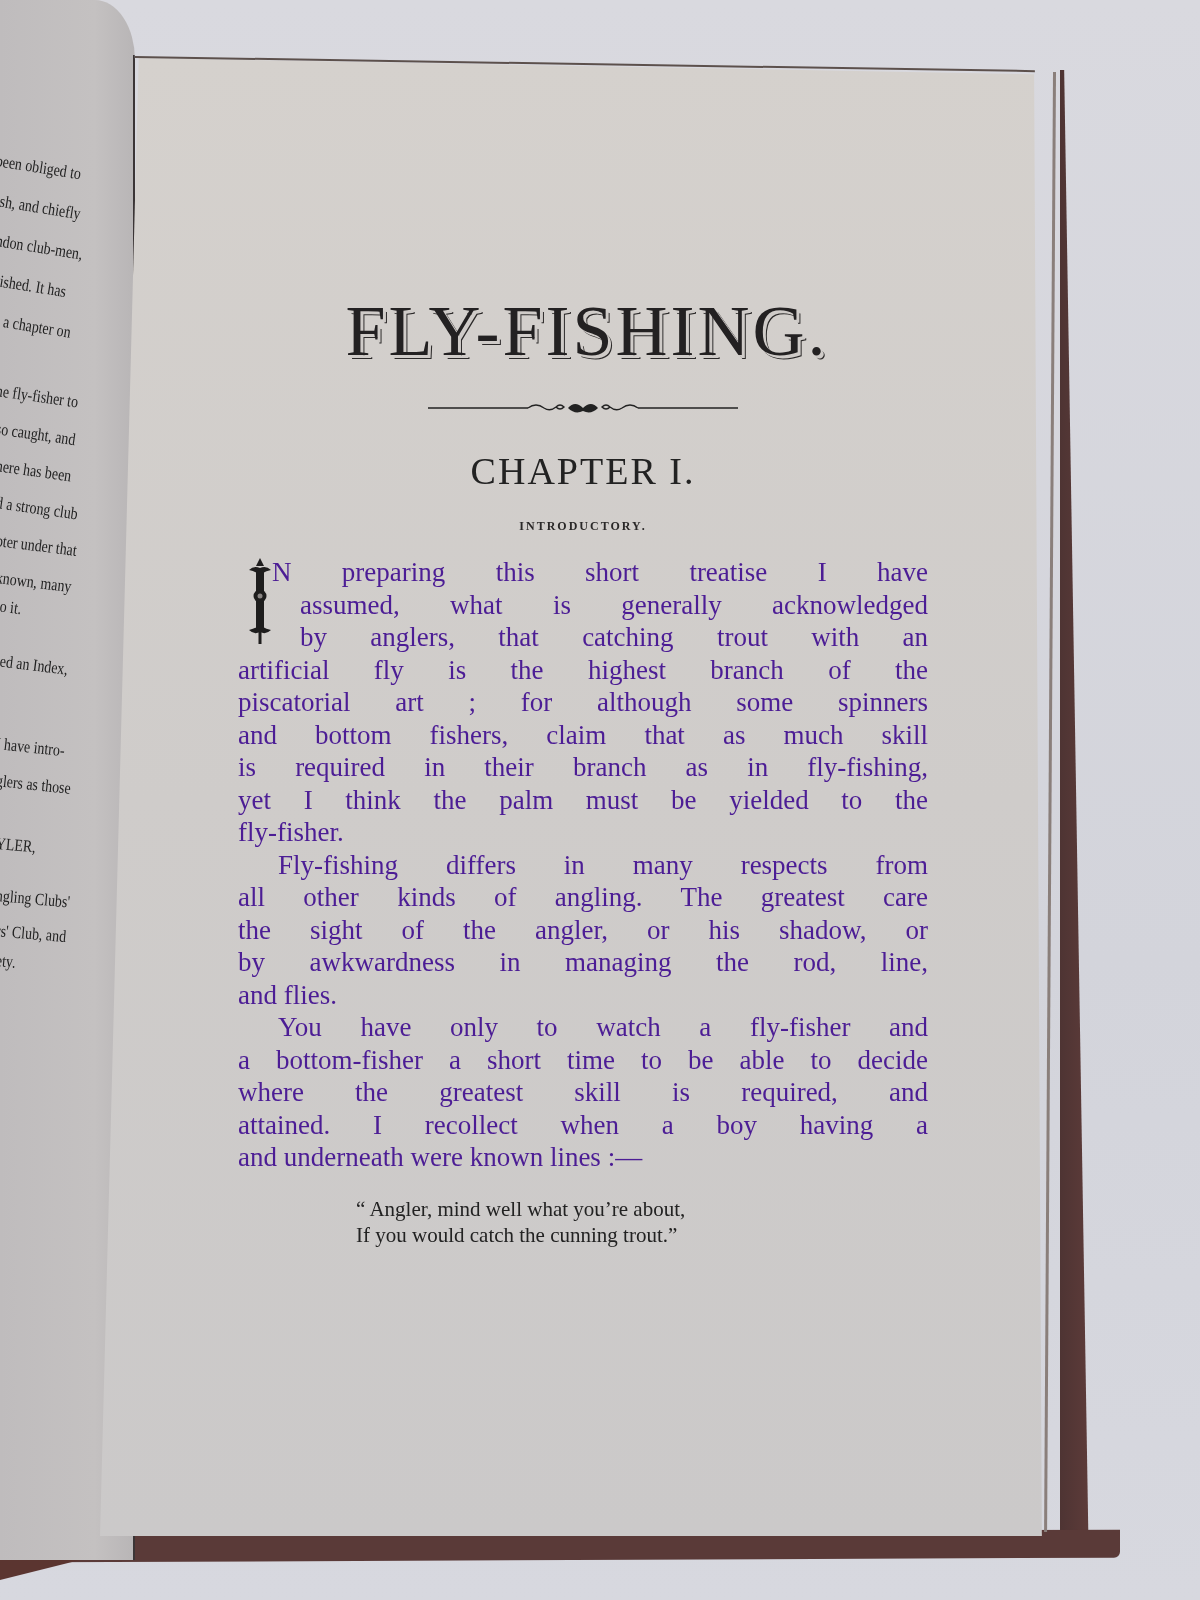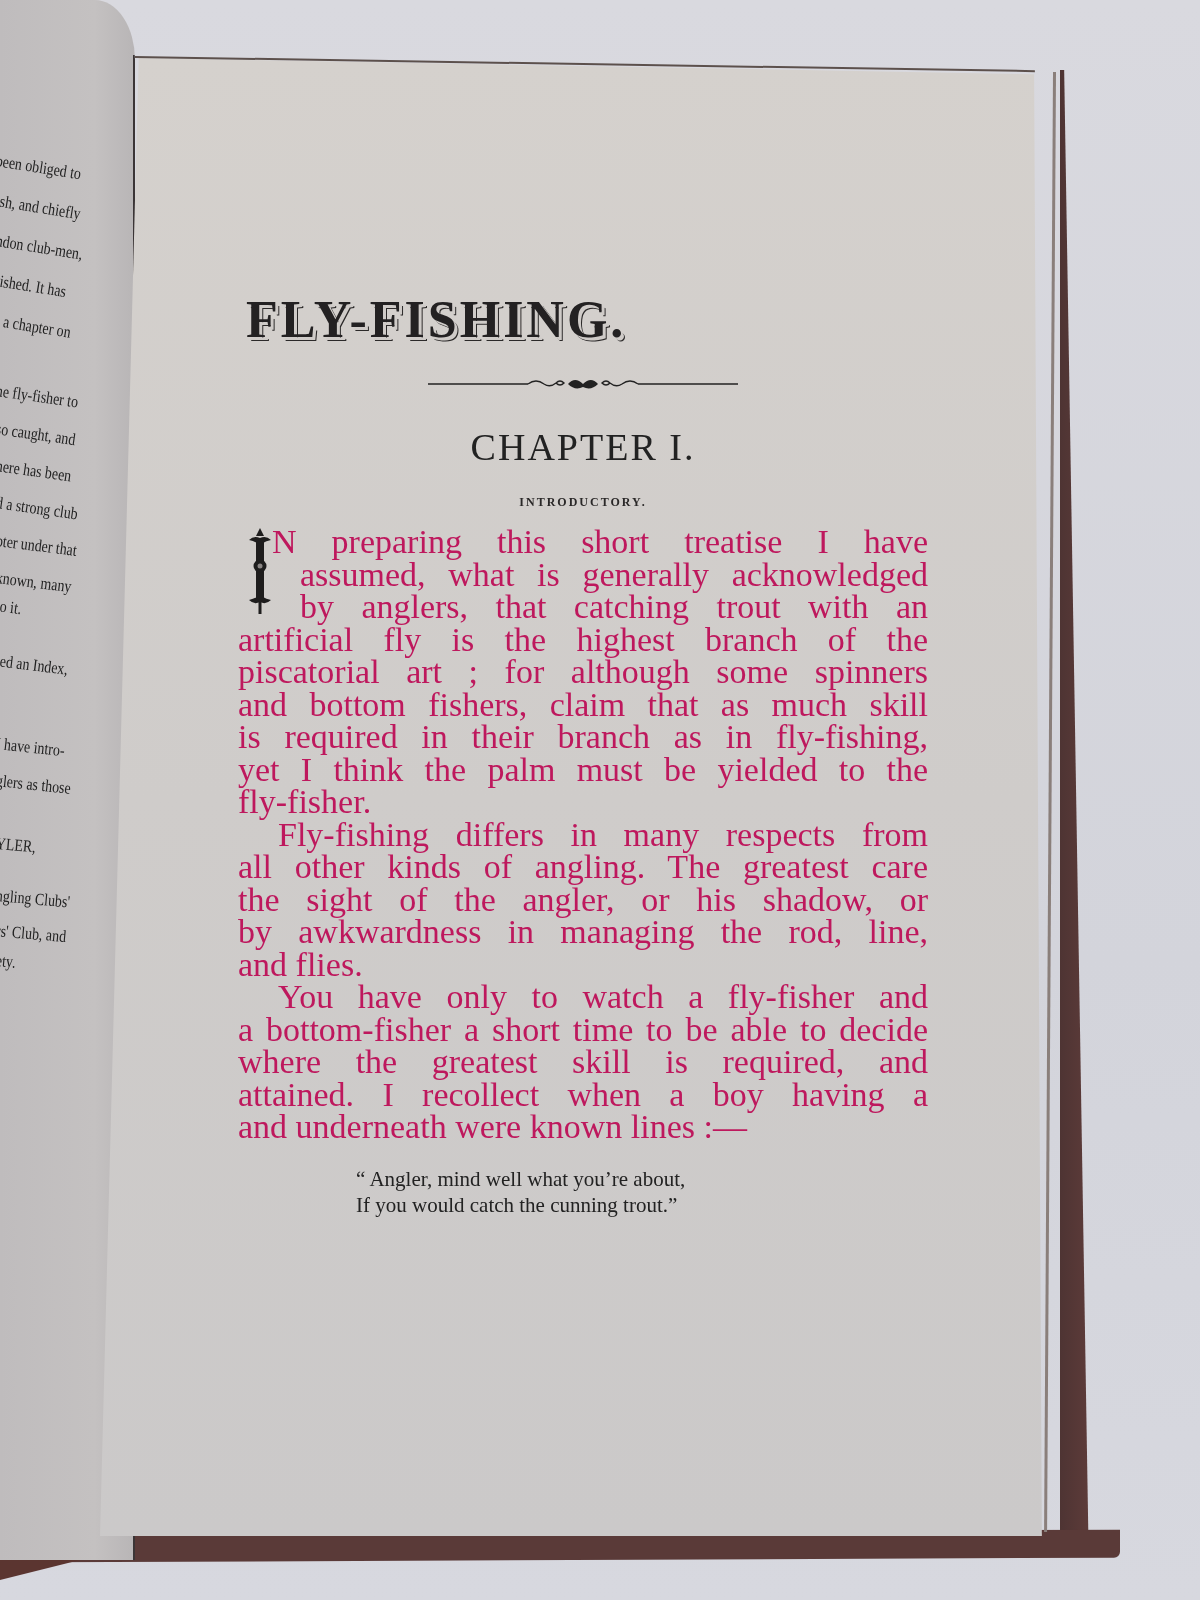--- a/index.html
+++ b/index.html
@@ -57,34 +57,34 @@
   .top-edge {
     position: absolute; left: 135px; top: 56px; width: 900px; height: 2px; background: #5c504c;
     transform: rotate(0.9deg); transform-origin: left;
   }
 
   .content {
     position: absolute; left: 238px; top: 290px; width: 690px;
     color: #1b1a1a;
   }
   .title {
-    text-align: left; font-size: 52px; font-weight: bold; letter-spacing: 3px;
+    text-align: center; font-size: 72px; font-weight: normal; letter-spacing: 3px;
     color: #232122; margin: 0 0 0 8px;
     text-shadow: 3px 3px 0 #cfcbc8, 4px 4px 0 #2b2929;
     font-family: "Liberation Serif", serif;
   }
   .ornament { display: block; margin: 26px auto 0; width: 310px; height: 18px; }
   .chapter {
     text-align: center; font-size: 38px; letter-spacing: 2px; margin-top: 32px; color: #222;
   }
   .subhead {
     text-align: center; font-size: 12px; letter-spacing: 2px; margin-top: 26px; font-weight: bold; color: #2a2828;
   }
   .body-text {
-    margin-top: 16px; font-size: 34px; line-height: 32.5px; text-align: justify; color: #be185d;
+    margin-top: 22px; font-size: 27px; line-height: 32.5px; text-align: justify; color: #4c1d95;
   }
   .line { display: block; text-align: justify; text-align-last: justify; white-space: nowrap; }
   .line.last { text-align-last: left; }
   .line.indent { padding-left: 40px; }
   .line.drop { padding-left: 62px; }
   .dropcap-wrap { position: relative; }
   .dropcap {
     position: absolute; left: 8px; top: 2px; width: 28px; height: 86px;
   }
   .verse {

